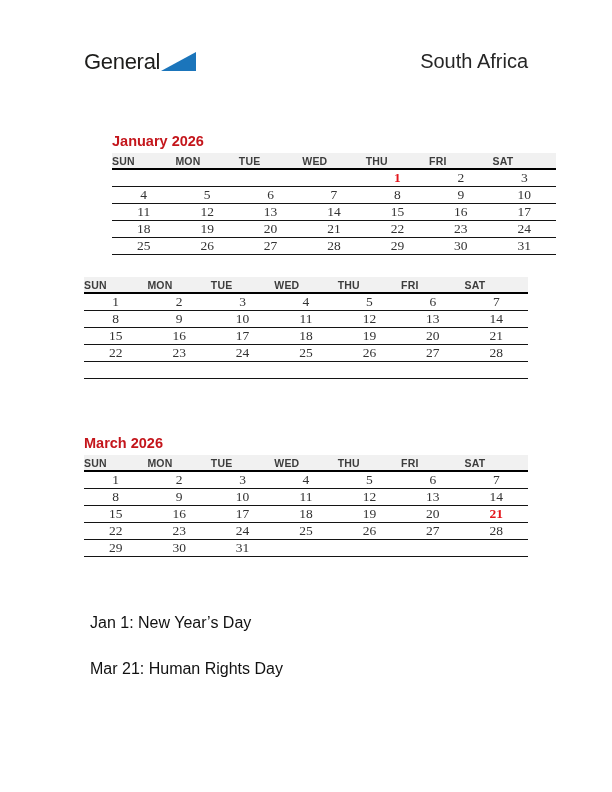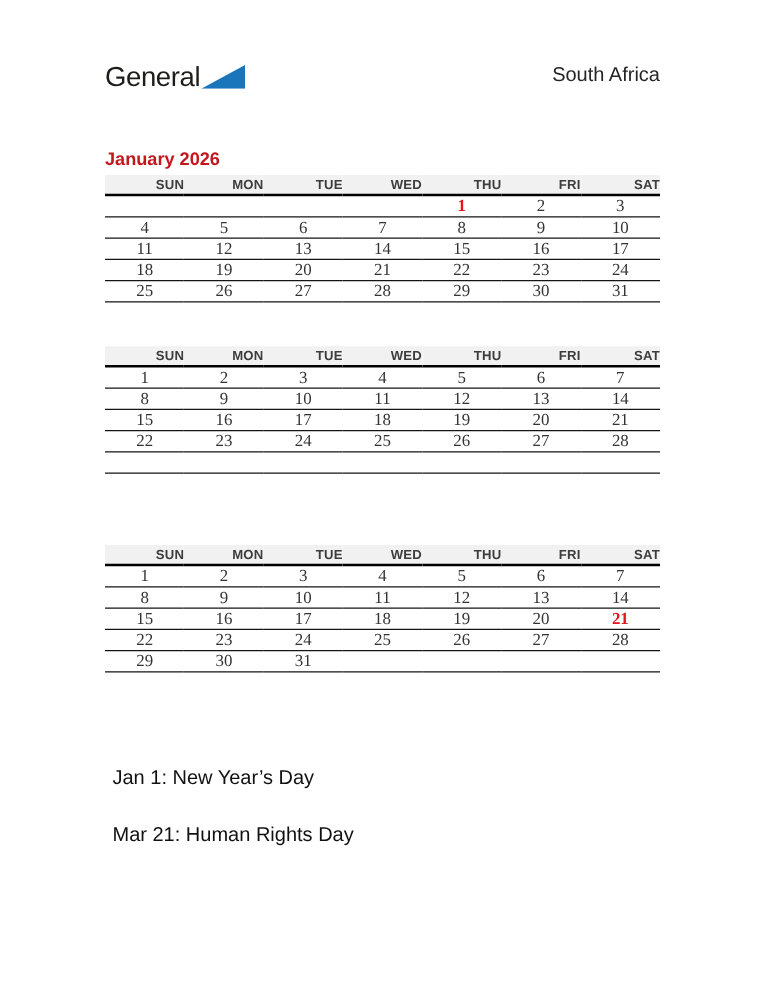--- a/index.html
+++ b/index.html
@@ -61,32 +61,32 @@
     text-align: right;
   }
   .main-title {
     font-size: 26px;
     line-height: 29px;
     font-weight: 400;
     color: var(--accent-red, #C4161C);
   }
   .sub-title {
     margin-top: 6px;
-    font-size: 16px;
+    font-size: 20px;
     line-height: 18px;
     color: #262626;
   }
 
   
   .month {
     position: absolute;
     left: 84px;
     width: 444px;
   }
-  .month-0 { top: 121px; }
+  .month-0 { top: 134px; margin-left: 28px; }
   .month-1 { top: 277px; }
   .month-2 { top: 436px; }
 
   .month-title {
     font-size: 14.5px;
     line-height: 15px;
     font-weight: 700;
     color: var(--accent-red, #C4161C);
     margin-bottom: 4px;
   }
@@ -96,21 +96,21 @@
     border-collapse: collapse;
     table-layout: fixed;
   }
   table.cal th {
     background: var(--header-row-bg, #F1F1F1);
     font-family: "Liberation Sans", sans-serif;
     font-size: 10.5px;
     font-weight: 700;
     color: #3d3d3d;
     height: 16px;
-    text-align: right;
+    text-align: left;
     vertical-align: middle;
     border-bottom: 2px solid #000;
     letter-spacing: 0.2px;
   }
   table.cal td {
     font-family: "Liberation Serif", "DejaVu Serif", serif;
     font-size: 13.5px;
     color: #333333;
     height: 16.8px;
     text-align: center;
@@ -273,20 +273,21 @@
               <td></td>
               <td></td>
               <td></td>
               <td></td>
               <td></td>
             </tr>
           </tbody>
         </table>
       </section>
       <section class="month month-2">
+        <h2 class="month-title">March 2026</h2>
         <table class="cal">
           <thead>
             <tr>
               <th>SUN</th>
               <th>MON</th>
               <th>TUE</th>
               <th>WED</th>
               <th>THU</th>
               <th>FRI</th>
               <th>SAT</th>

